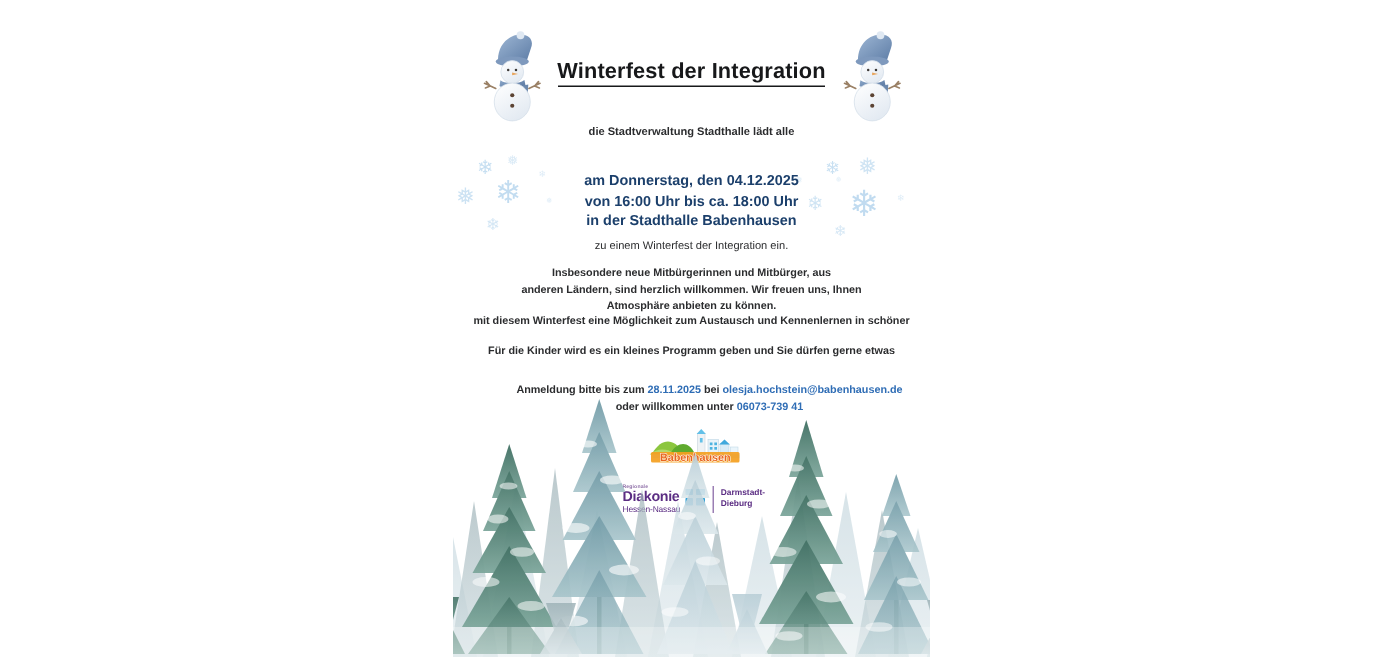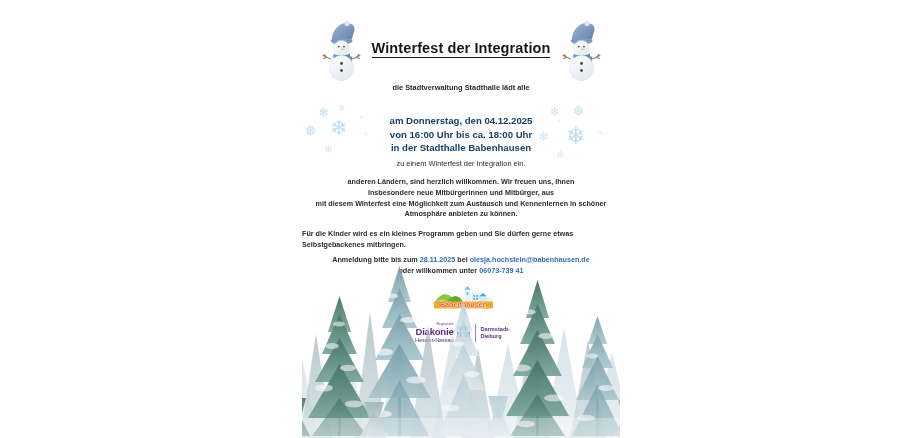--- a/index.html
+++ b/index.html
@@ -118,30 +118,31 @@
     line-height: 10.8px;
     color: #2b2c2e;
   }
 
   
   .para-2 {
     position: absolute;
     left: 0;
     top: 229px;
     width: 318px;
+    text-align: center;
     font-size: 7.2px;
     font-weight: bold;
     line-height: 10.8px;
     color: #2b2c2e;
   }
 
   
   .register {
     position: absolute;
-    left: 0;
+    left: 12px;
     top: 255px;
     width: 318px;
     text-align: center;
     font-size: 7.2px;
     font-weight: bold;
     line-height: 10.8px;
     color: #2b2c2e;
   }
   .register a,
   .register .lnk {
@@ -161,21 +162,21 @@
   
   .diakonie-logo {
     position: absolute;
     left: 113px;
     top: 320px;
     width: 100px;
     height: 26px;
     display: flex;
     align-items: center;
   }
-  .dia-text { line-height: 1; text-align: right; }
+  .dia-text { line-height: 1; }
   .dia-regionale {
     font-size: 3.4px;
     color: #8f6fa8;
     font-weight: bold;
     letter-spacing: .1px;
     margin-bottom: 1px;
   }
   .dia-main {
     font-size: 9.5px;
     font-weight: bold;
@@ -323,29 +324,28 @@
 
   <div class="date-block">
     <div>am Donnerstag, den 04.12.2025</div>
     <div>von 16:00 Uhr bis ca. 18:00 Uhr</div>
     <div>in der Stadthalle Babenhausen</div>
   </div>
 
   <div class="line-invite">zu einem Winterfest der Integration ein.</div>
 
   <div class="para-1">
+    <div>Insbesondere neue Mitbürgerinnen und Mitbürger, aus</div>
     <div>anderen Ländern, sind herzlich willkommen. Wir freuen uns, Ihnen</div>
-    <div>Insbesondere neue Mitbürgerinnen und Mitbürger, aus</div>
+    <div>Atmosphäre anbieten zu können.</div>
     <div>mit diesem Winterfest eine Möglichkeit zum Austausch und Kennenlernen in schöner</div>
-    <div>Atmosphäre anbieten zu können.</div>
   </div>
 
   <div class="para-2">
     <div>Für die Kinder wird es ein kleines Programm geben und Sie dürfen gerne etwas</div>
-    <div>Selbstgebackenes mitbringen.</div>
   </div>
 
   <div class="register">
     <div><span>Anmeldung bitte bis zum </span><span class="lnk">28.11.2025</span><span> bei </span><a class="lnk" href="#">olesja.hochstein@babenhausen.de</a></div>
     <div><span>oder willkommen unter </span><a class="lnk" href="#">06073-739 41</a></div>
   </div>
 
   <div class="babenhausen-logo">
     <svg viewBox="0 0 62 24" width="62" height="24" xmlns="http://www.w3.org/2000/svg">
 

